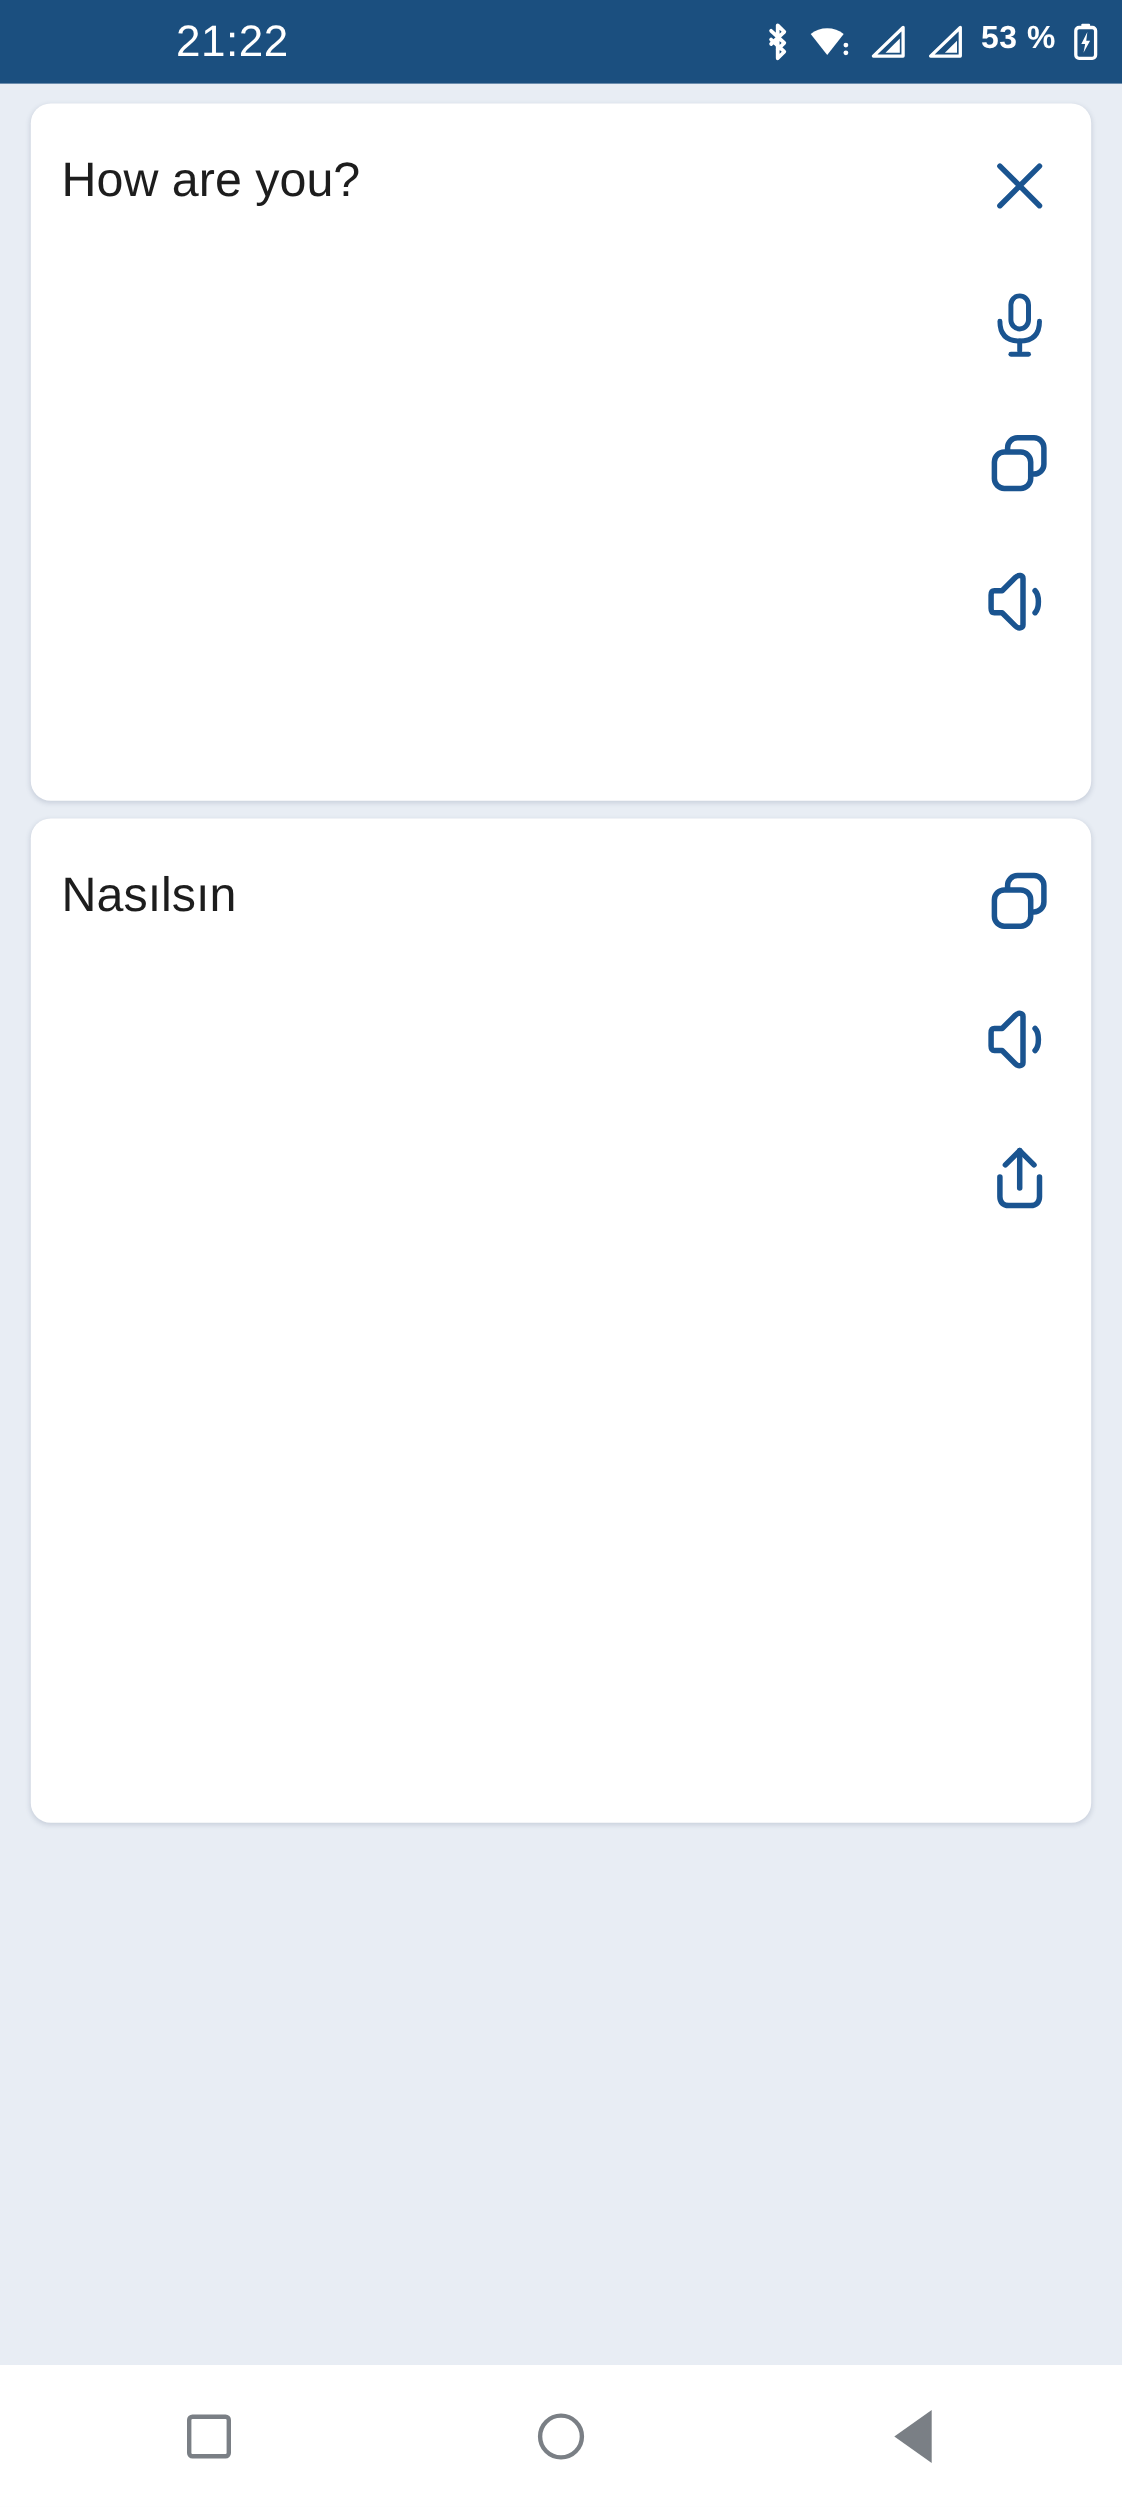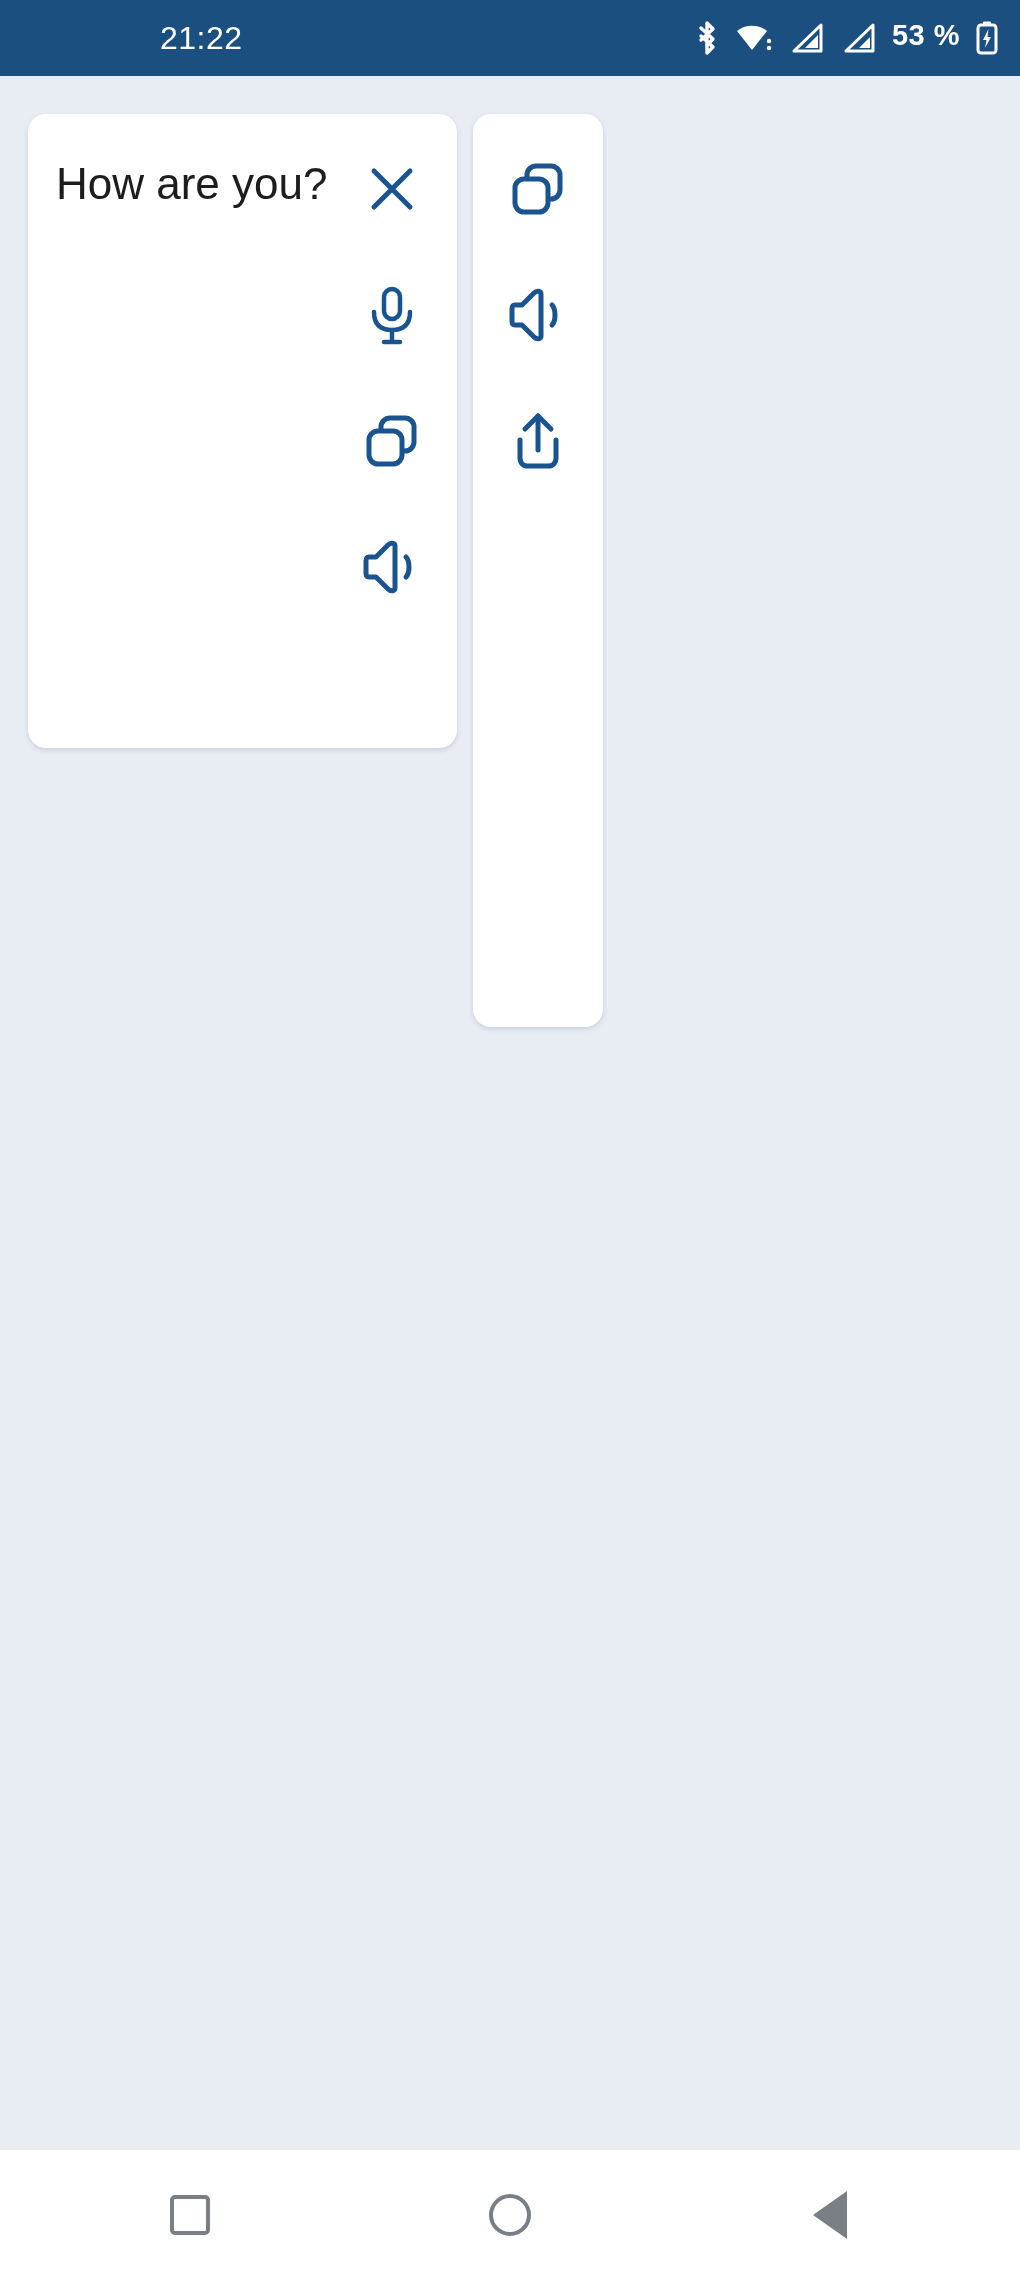--- a/index.html
+++ b/index.html
@@ -25,21 +25,21 @@
   .status-bar {
     height: 76px;
     background: #1b4f7f;
     display: flex;
     align-items: center;
     flex-shrink: 0;
     position: relative;
   }
   .status-time {
     color: #ffffff;
-    font-size: 32px;
+    font-size: 40px;
     font-weight: 500;
     letter-spacing: 0.5px;
     position: absolute;
     left: 160px;
   }
   .status-icons {
     position: absolute;
     right: 20px;
     display: flex;
     gap: 14px;
@@ -105,24 +105,23 @@
     font-size: 42px;
     font-weight: 400;
     cursor: pointer;
   }
 
   
   .content {
     flex: 1;
     padding: 18px 28px 0 28px;
     display: flex;
-    flex-direction: row;
+    flex-direction: column;
     gap: 16px;
     overflow: hidden;
-    margin-top: 20px;
   }
 
   .card {
     background: #ffffff;
     border-radius: 18px;
     box-shadow: 0 2px 5px rgba(60,80,110,0.18);
     position: relative;
     display: flex;
     flex-direction: row;
     padding: 26px 0 0 0;
@@ -296,20 +295,21 @@
               <path d="M45 19 C49 23, 49 35, 45 39" fill="none" stroke="#1a5490" stroke-width="5" stroke-linecap="round"></path>
             </svg>
           </span>
         </div>
 
       </div>
     </div>
 
     <div class="card card-target">
 
+      <div class="card-text">Nasılsın</div>
 
       <div class="card-actions">
 
         <div class="action-btn">
           <span>
             <svg width="62" height="62" viewBox="0 0 62 62">
               <rect x="20" y="8" width="33" height="33" rx="9" fill="none" stroke="#1a5490" stroke-width="5"></rect>
               <rect x="8" y="21" width="33" height="33" rx="9" fill="#ffffff" stroke="#1a5490" stroke-width="5"></rect>
             </svg>
           </span>

